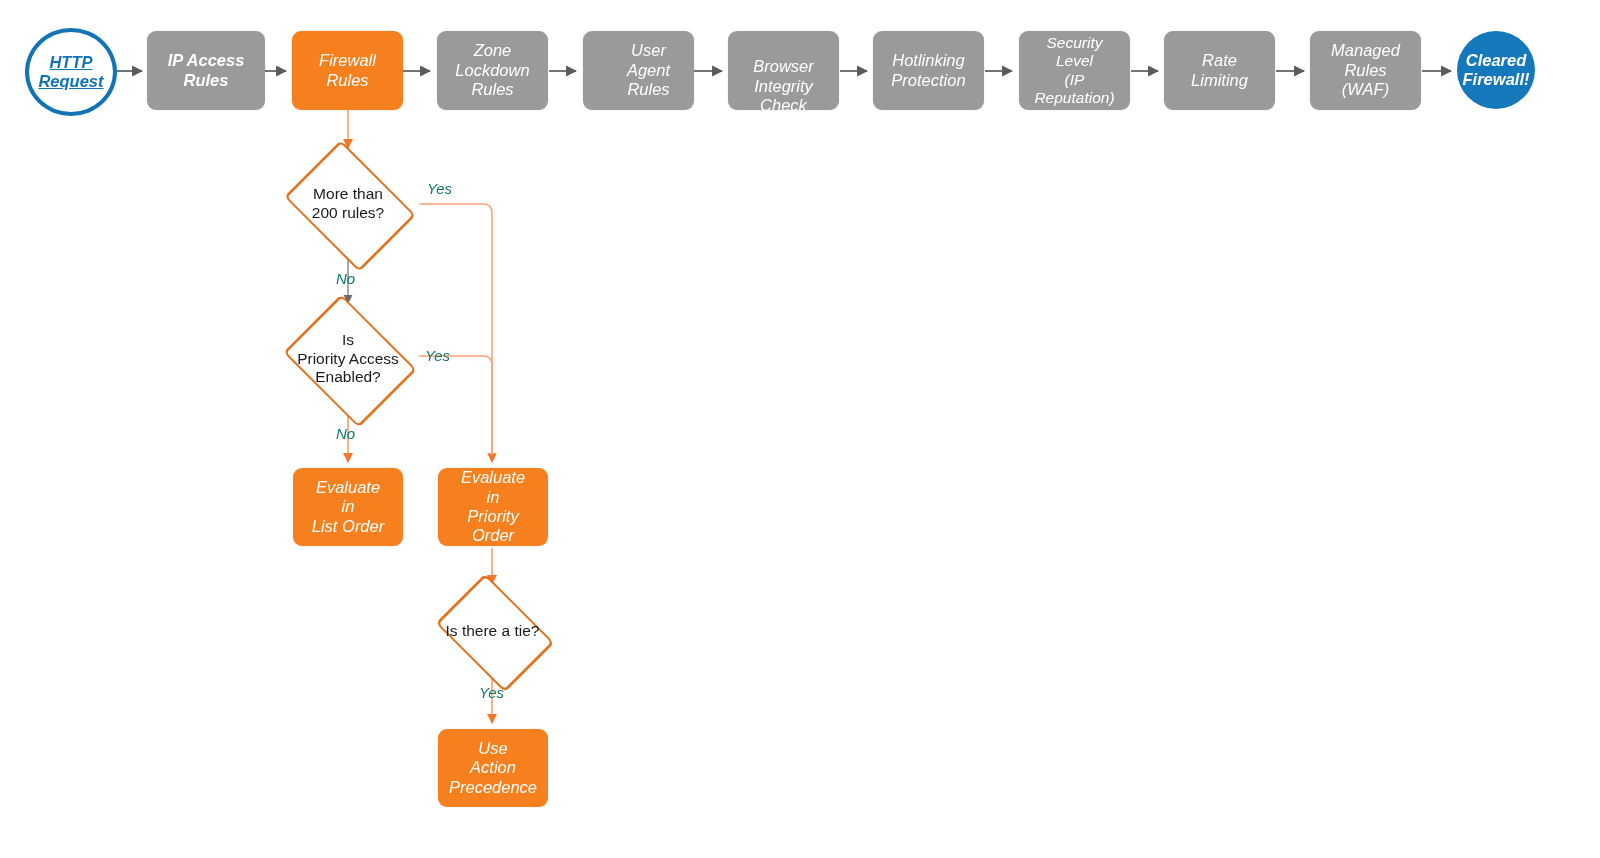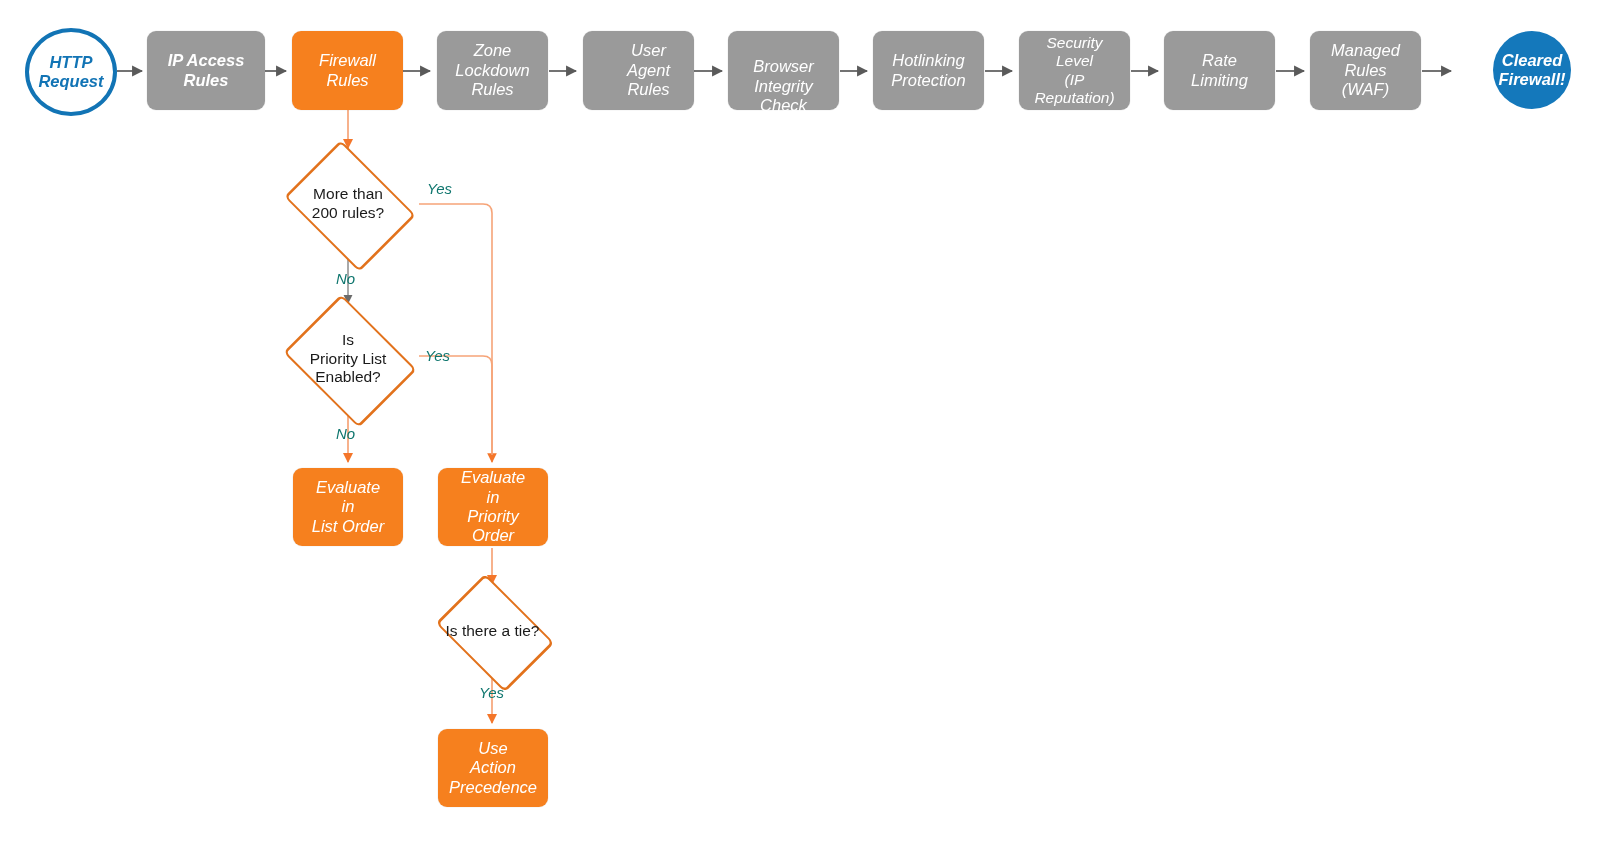--- a/index.html
+++ b/index.html
@@ -64,21 +64,20 @@
     font-weight: bold;
   }
   .circle.outline {
     background: #ffffff;
     border: 4px solid #1274b5;
     color: #1274b5;
   }
   .circle.filled {
     background: #1478bb;
     color: #ffffff;
-    margin-left: 36px;
   }
 
   
   .diamond {
     background: transparent;
   }
   .diamond .dshape {
     position: absolute;
     left: 50%;
     top: 50%;
@@ -147,21 +146,21 @@
     <path d="M 419 356 L 483 356 Q 492 356 492 365 L 492 455" stroke="#f6a478" stroke-width="1.6" fill="none"></path>
 
     <line x1="348" y1="414" x2="348" y2="462" stroke="#f6a478" stroke-width="1.7" fill="none" marker-end="url(#arrow-orange)"></line>
 
     <line x1="492" y1="548" x2="492" y2="584" stroke="#f6a478" stroke-width="1.7" fill="none" marker-end="url(#arrow-orange)"></line>
 
     <line x1="492" y1="677" x2="492" y2="723" stroke="#f6a478" stroke-width="1.7" fill="none" marker-end="url(#arrow-orange)"></line>
   </svg>
 
   <div class="node circle outline" style="left:25px; top:28px; width:92px; height:88px;">
-    <span style="white-space:pre-line;">HTTP
+    <span style="white-space:pre-line;text-decoration:underline;">HTTP
 Request</span>
   </div>
 
   <div class="node box gray" style="left:147px; top:31px; width:118px; height:79px;font-weight:bold;">
     <span style="white-space:pre-line;">IP Access
 Rules</span>
   </div>
 
   <div class="node box orange" style="left:292px; top:31px; width:111px; height:79px;">
     <span style="white-space:pre-line;">Firewall
@@ -214,21 +213,21 @@
 
   <div class="node diamond" style="left:277px; top:150px; width:142px; height:108px;">
     <span class="dshape" style="width:76px; height:76px; margin-left:-38px; margin-top:-38px; transform: rotate(45deg) scale(1.33, 1.0);"></span>
     <span class="dlabel" style="white-space:pre-line;">More than
 200 rules?</span>
   </div>
 
   <div class="node diamond" style="left:277px; top:304px; width:142px; height:110px;">
     <span class="dshape" style="width:78px; height:78px; margin-left:-39px; margin-top:-39px; transform: rotate(45deg) scale(1.30, 1.0);"></span>
     <span class="dlabel" style="white-space:pre-line;">Is
-Priority List
+Priority Access
 Enabled?</span>
   </div>
 
   <div class="node diamond" style="left:427px; top:585px; width:131px; height:92px;">
     <span class="dshape" style="width:66px; height:66px; margin-left:-33px; margin-top:-33px; transform: rotate(45deg) scale(1.40, 1.0);"></span>
     <span class="dlabel" style="white-space:pre-line;">Is there a tie?</span>
   </div>
 
   <div class="node box orange" style="left:293px; top:468px; width:110px; height:78px;">
     <span style="white-space:pre-line;">Evaluate

